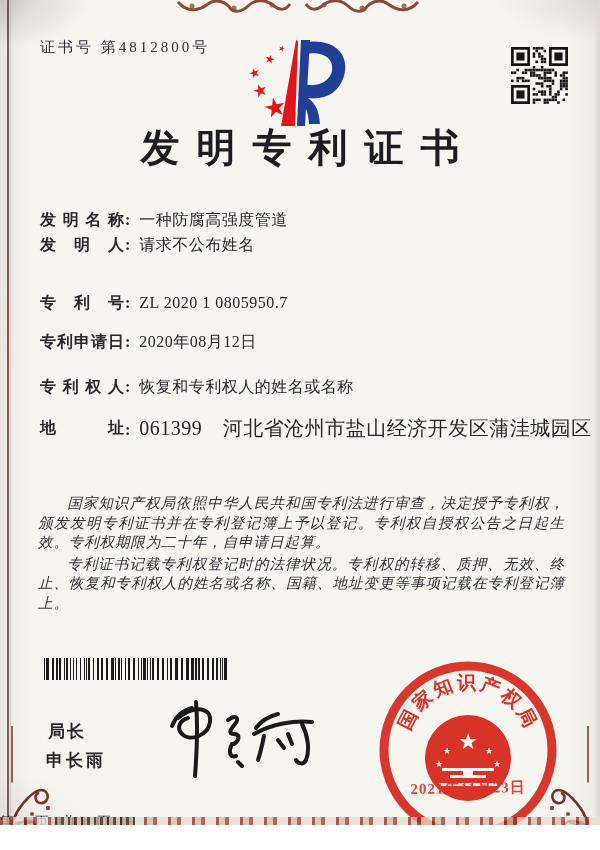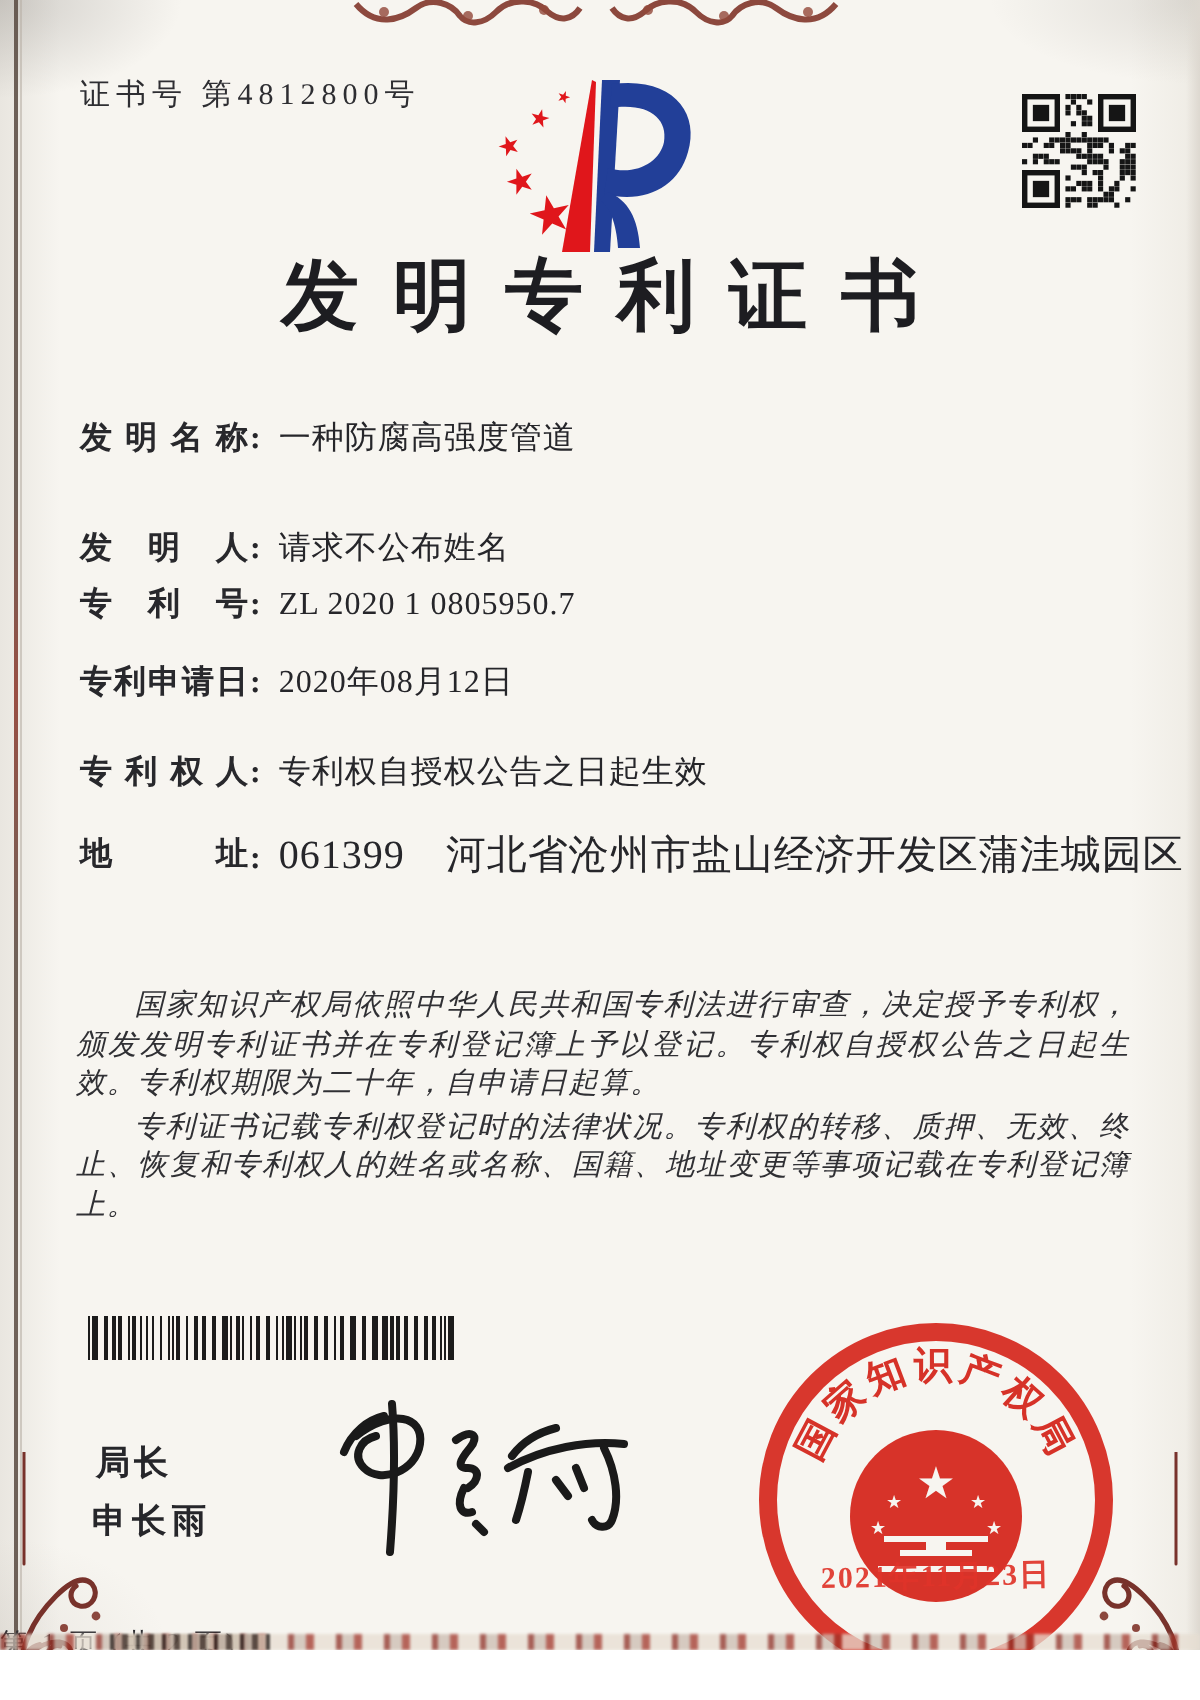--- a/index.html
+++ b/index.html
@@ -210,31 +210,31 @@
       <rect x="0" y="38" width="19" height="19" fill="#151515"></rect>
       <rect x="2.7142857142857144" y="40.714285714285715" width="13.571428571428573" height="13.571428571428573" fill="#f7f5f0"></rect>
       <rect x="5.428571428571429" y="43.42857142857143" width="8.142857142857142" height="8.142857142857142" fill="#151515"></rect>
     </svg>
 
   <div class="abs title">发明专利证书</div>
 
   <div class="abs field-row" style="top:208px;">
     <span class="flabel">发明名称</span><span class="fcolon">:</span><span class="fvalue">一种防腐高强度管道</span>
   </div>
-  <div class="abs field-row" style="top:263px;">
+  <div class="abs field-row" style="top:233px;">
     <span class="flabel">发明人</span><span class="fcolon">:</span><span class="fvalue">请求不公布姓名</span>
   </div>
   <div class="abs field-row" style="top:291px;">
     <span class="flabel">专利号</span><span class="fcolon">:</span><span class="fvalue">ZL 2020 1 0805950.7</span>
   </div>
   <div class="abs field-row" style="top:330px;">
     <span class="flabel">专利申请日</span><span class="fcolon">:</span><span class="fvalue">2020年08月12日</span>
   </div>
   <div class="abs field-row" style="top:375px;">
-    <span class="flabel">专利权人</span><span class="fcolon">:</span><span class="fvalue">专利权自授权公告之日起生效</span>
+    <span class="flabel">专利权人</span><span class="fcolon">:</span><span class="fvalue">恢复和专利权人的姓名或名称</span>
   </div>
   <div class="abs field-row" style="top:416px;">
     <span class="flabel">地址</span><span class="fcolon">:</span><span class="fvalue" style="font-size:20px;">061399　河北省沧州市盐山经济开发区蒲洼城园区</span>
   </div>
 
   <div class="abs body-text">
     <p>国家知识产权局依照中华人民共和国专利法进行审查，决定授予专利权，颁发发明专利证书并在专利登记簿上予以登记。专利权自授权公告之日起生效。专利权期限为二十年，自申请日起算。</p>
     <p>专利证书记载专利权登记时的法律状况。专利权的转移、质押、无效、终止、恢复和专利权人的姓名或名称、国籍、地址变更等事项记载在专利登记簿上。</p>
   </div>
 

